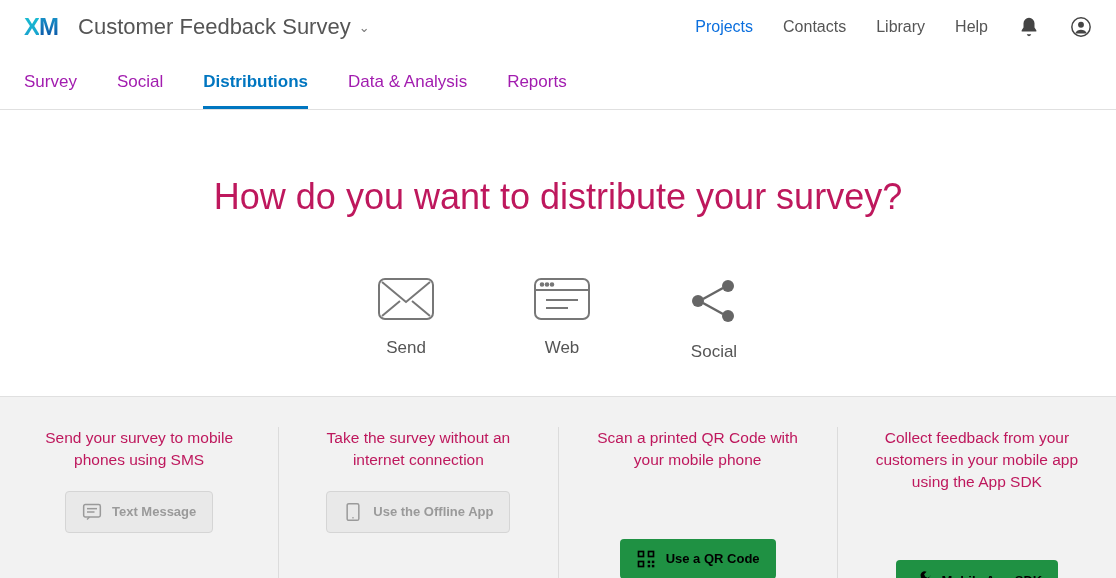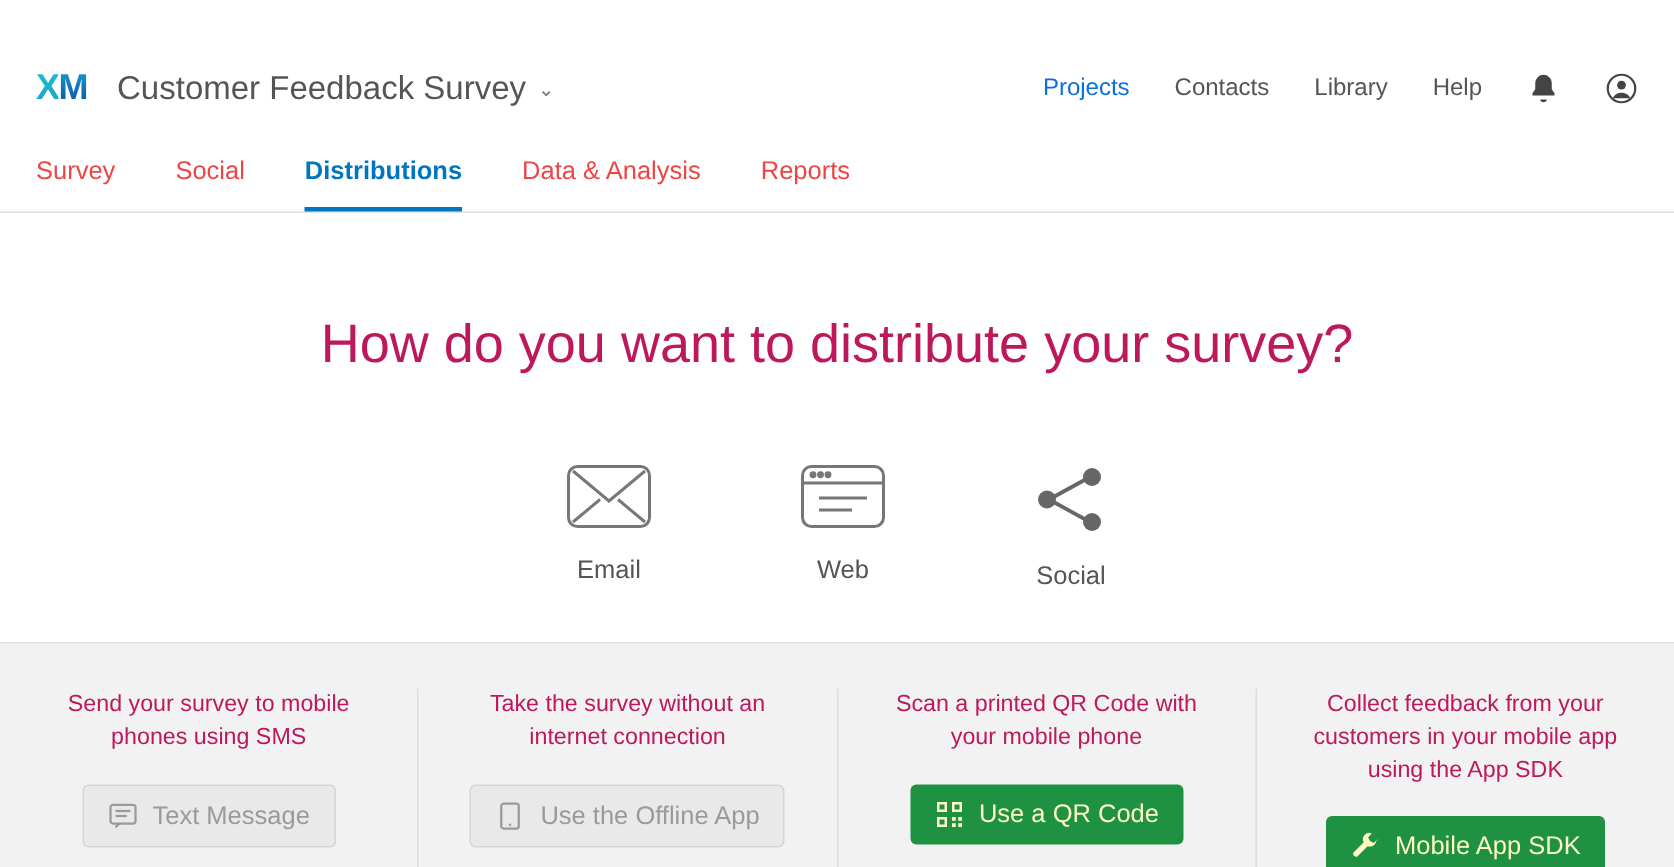--- a/index.html
+++ b/index.html
@@ -1,45 +1,45 @@
 <!DOCTYPE html>
 <html><head>
   <meta charset="utf-8">
   <style>
     * { margin: 0; padding: 0; box-sizing: border-box; }
     body { font-family: -apple-system, BlinkMacSystemFont, "Segoe UI", Arial, sans-serif; background: #fff; color: #333; width: 1116px; }
-    .top-header { display: flex; align-items: center; padding: 12px 24px 18px; height: 60px; margin-top: 32px; }
+    .top-header { display: flex; align-items: center; padding: 12px 24px 18px; height: 60px; }
     .logo { font-size: 24px; font-weight: 700; letter-spacing: -1px; margin-right: 20px; }
     .logo-x { background: linear-gradient(180deg, #17c1d1, #1b9dce); -webkit-background-clip: text; background-clip: text; color: transparent; }
     .logo-m { background: linear-gradient(180deg, #1b9dce, #0a4fa3); -webkit-background-clip: text; background-clip: text; color: transparent; }
     .project-title { font-size: 22px; color: #555; font-weight: 400; display: flex; align-items: center; gap: 8px; text-align: center; }
     .dropdown-caret { font-size: 13px; color: #777; }
     .spacer { flex: 1; }
     .top-nav { display: flex; align-items: center; gap: 30px; }
     .top-nav-link { font-size: 16px; color: #555; cursor: pointer; font-weight: 500; }
     .top-nav-link.active { color: #0b6fde; }
     .top-icon { width: 22px; height: 22px; color: #444; cursor: pointer; }
     .sub-nav { display: flex; gap: 40px; padding: 0 24px; border-bottom: 1px solid #e0e0e0; }
-    .sub-nav-item { font-size: 17px; color: #ef4444; font-weight: 500; padding: 12px 0 14px; cursor: pointer; border-bottom: 3px solid transparent; }
+    .sub-nav-item { font-size: 17px; color: #a21caf; font-weight: 500; padding: 12px 0 14px; cursor: pointer; border-bottom: 3px solid transparent; }
     .sub-nav-item.active { color: #0076c0; border-bottom-color: #0076c0; font-weight: 700; }
     .main-heading { text-align: center; font-size: 36px; color: #be185d; font-weight: 400; margin: 66px 0 60px; }
     .channels { display: flex; justify-content: center; gap: 100px; align-items: flex-start; padding-bottom: 34px; position: relative; }
     .channel { display: flex; flex-direction: column; align-items: center; gap: 18px; cursor: pointer; color: #555; position: relative; }
     .channel.active { color: #0b6fde; }
     .channel-label { font-size: 17px; font-weight: 500; text-align: center; line-height: 1.2; }
     .channel.active .channel-label { font-weight: 700; }
     .channel.active::after { content: ""; position: absolute; bottom: -46px; left: 50%; transform: translateX(-50%); width: 0; height: 0; border-left: 14px solid transparent; border-right: 14px solid transparent; border-top: 14px solid #fff; z-index: 3; }
     .channel.active::before { content: ""; position: absolute; bottom: -47px; left: 50%; transform: translateX(-50%); width: 0; height: 0; border-left: 15px solid transparent; border-right: 15px solid transparent; border-top: 15px solid #d8d8d8; z-index: 2; }
     .panel { background: #f2f2f2; border-top: 1px solid #e0e0e0; display: flex; padding: 30px 0 0; min-height: 166px; }
     .panel-col { flex: 1; padding: 0 28px 20px; display: flex; flex-direction: column; align-items: center; text-align: center; border-right: 1px solid #dcdcdc; }
     .panel-col:last-child { border-right: none; }
     .panel-desc { font-size: 15.5px; color: #be185d; line-height: 1.4; margin-bottom: 20px; }
-    .panel-btn { display: inline-flex; align-items: center; gap: 10px; padding: 10px 16px; border-radius: 4px; font-size: 17px; font-weight: 400; border: none; cursor: pointer; }
+    .panel-btn { display: inline-flex; align-items: center; gap: 10px; padding: 10px 16px; border-radius: 4px; font-size: 13px; font-weight: 700; border: none; cursor: pointer; }
     .panel-btn.disabled { background: #e9e9e9; color: #9a9a9a; border: 1px solid #d5d5d5; cursor: default; }
-    .panel-btn.primary { background: #1f9143; color: #fef9c3; }
+    .panel-btn.primary { background: #1f9143; color: #000000; margin-top: 48px; }
     .btn-icon { width: 20px; height: 20px; flex-shrink: 0; }
   </style>
 </head>
 <body>
 
 <header class="top-header">
   <div class="logo"><span class="logo-x">X</span><span class="logo-m">M</span></div>
   <div class="project-title">
     <span>Customer Feedback Survey</span>
     <span class="dropdown-caret">⌄</span>
@@ -70,21 +70,21 @@
 </nav>
 
 <h1 class="main-heading">How do you want to distribute your survey?</h1>
 
 <div class="channels">
   <div class="channel">
     <svg width="56" height="42" viewBox="0 0 56 42" fill="none" stroke="#777" stroke-width="2">
         <rect x="1" y="1" width="54" height="40" rx="6"></rect>
         <path d="M4 4l24 20L52 4M4 38l18-15M52 38L34 23"></path>
       </svg>
-    <div class="channel-label">Email</div>
+    <div class="channel-label">Send</div>
   </div>
   <div class="channel">
     <svg width="56" height="42" viewBox="0 0 56 42" fill="none" stroke="#777" stroke-width="2">
         <rect x="1" y="1" width="54" height="40" rx="6"></rect>
         <line x1="1" y1="12" x2="55" y2="12"></line>
         <circle cx="8" cy="6.5" r="1.3" fill="#777"></circle>
         <circle cx="13" cy="6.5" r="1.3" fill="#777"></circle>
         <circle cx="18" cy="6.5" r="1.3" fill="#777"></circle>
         <line x1="12" y1="22" x2="44" y2="22"></line>
         <line x1="12" y1="30" x2="34" y2="30"></line>

